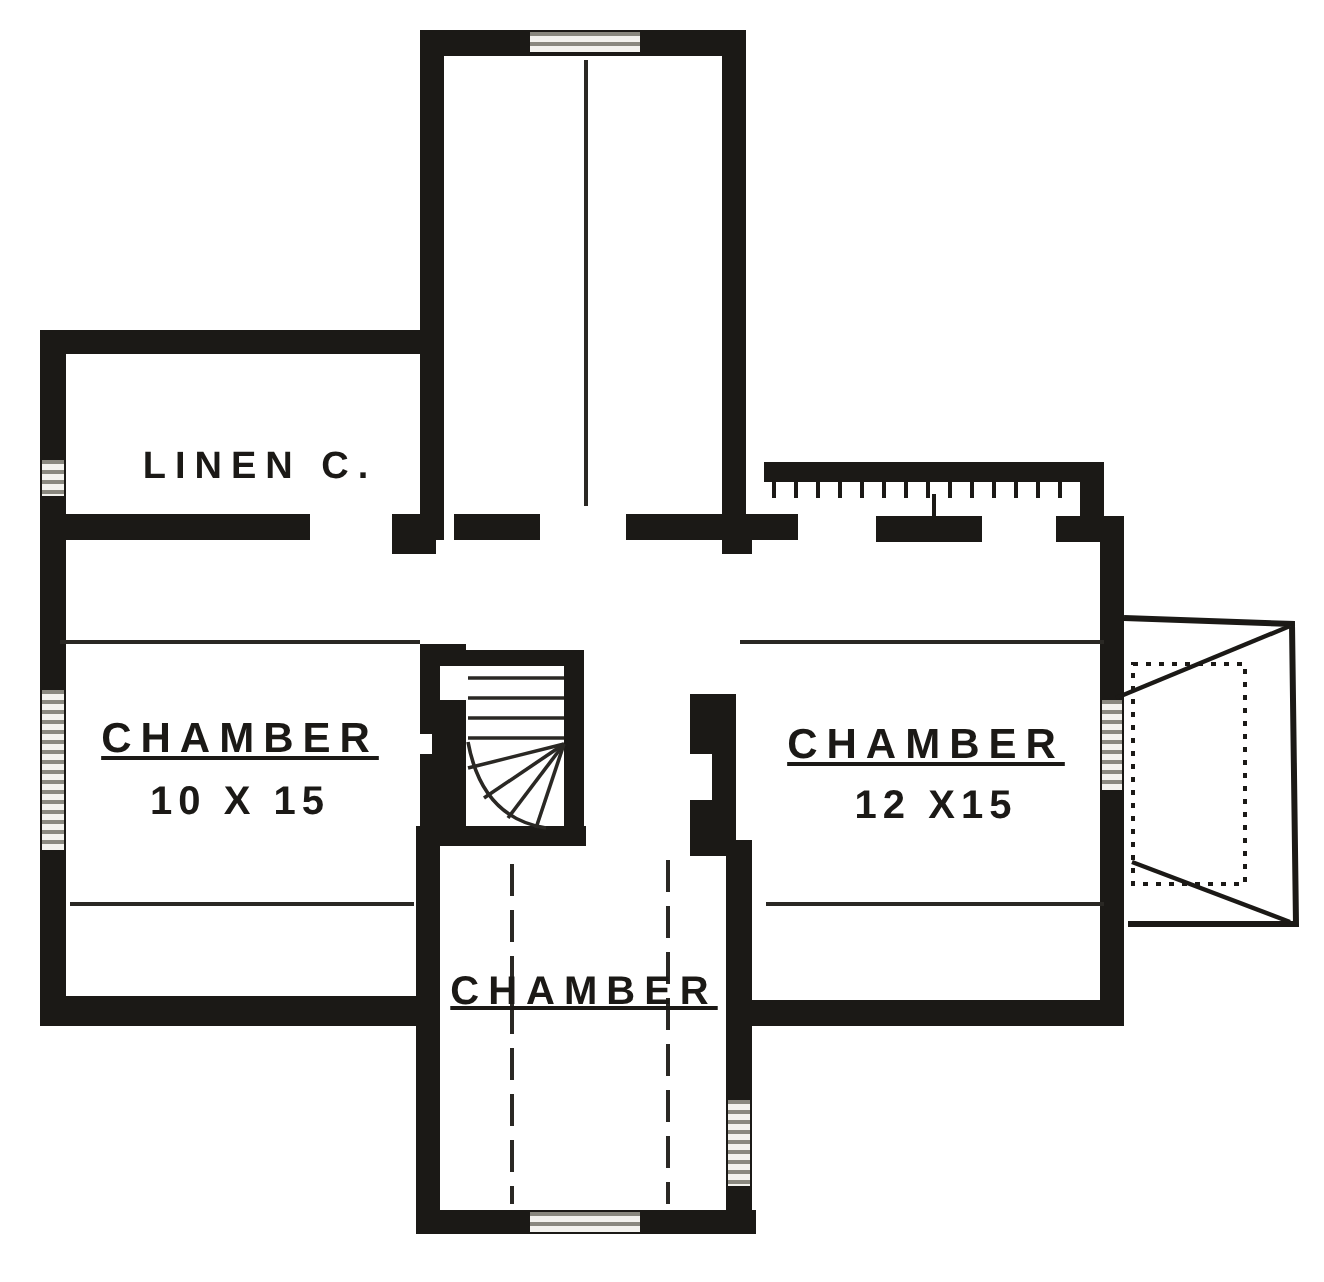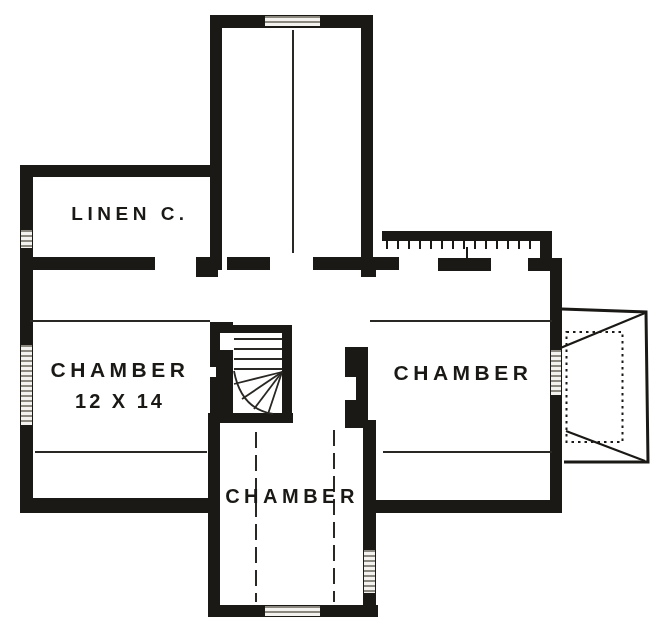--- a/index.html
+++ b/index.html
@@ -7,22 +7,22 @@
   .plan{position:relative;width:662px;height:641px;background:var(--paper);overflow:hidden;
         font-family:"Liberation Sans", sans-serif;}
   .w{position:absolute;background:var(--ink);}
   .tl{position:absolute;background:var(--line);}
   .cut{position:absolute;background:var(--paper);}
   .win{position:absolute;background:repeating-linear-gradient(to bottom,#8a887f 0 2px,#f3f2ee 2px 5px);}
   .ticks{position:absolute;background:repeating-linear-gradient(to right,var(--ink) 0 2px,transparent 2px 11px);}
   .dashv{position:absolute;width:2px;background:repeating-linear-gradient(to bottom,var(--line) 0 16px,transparent 16px 23px);}
   .overlay{position:absolute;left:0;top:0;width:662px;height:641px;}
   .lbl{position:absolute;color:var(--ink);font-weight:700;text-align:center;line-height:1;white-space:nowrap;}
-  .lbl.linen{font-size:19px;letter-spacing:4.5px;}
-  .lbl.name{font-size:21px;letter-spacing:4.5px;}
+  .lbl.linen{font-size:19px;letter-spacing:4.5px;margin-top:20px;}
+  .lbl.name{font-size:21px;letter-spacing:4.5px;text-decoration:underline;}
   .lbl.size{font-size:20px;letter-spacing:3px;}
 </style>
 </head>
 <body>
 
 <div class="plan">
 
   <div class="w" style="left:210px;top:15px;width:163px;height:13px"></div>
   <div class="win" style="left:265px;top:16px;width:55px;height:10px"></div>
   <div class="w" style="left:210px;top:15px;width:12px;height:255px"></div>
@@ -93,19 +93,20 @@
       <path d="M562 309 L646 312 L648 462 L564 462" stroke-width="3"></path>
       <path d="M645 313 L558 349" stroke-width="2.2"></path>
       <path d="M566 431 L645 461" stroke-width="2.2"></path>
       <rect x="566.5" y="332" width="56" height="110" stroke-width="2" stroke-dasharray="2.5 4"></rect>
     </g>
   </svg>
 
   <div class="lbl linen" style="left:40px;top:204px;width:180px">LINEN C.</div>
 
   <div class="lbl name" style="left:35px;top:359px;width:170px">CHAMBER</div>
-  <div class="lbl size" style="left:35px;top:391px;width:170px">12 X 14</div>
+  <div class="lbl size" style="left:35px;top:391px;width:170px">10 X 15</div>
 
   <div class="lbl name" style="left:378px;top:362px;width:170px">CHAMBER</div>
+  <div class="lbl size" style="left:383px;top:393px;width:170px">12 X15</div>
 
   <div class="lbl name" style="left:207px;top:486px;width:170px;font-size:20px">CHAMBER</div>
 
 </div>
 
 </body></html>

